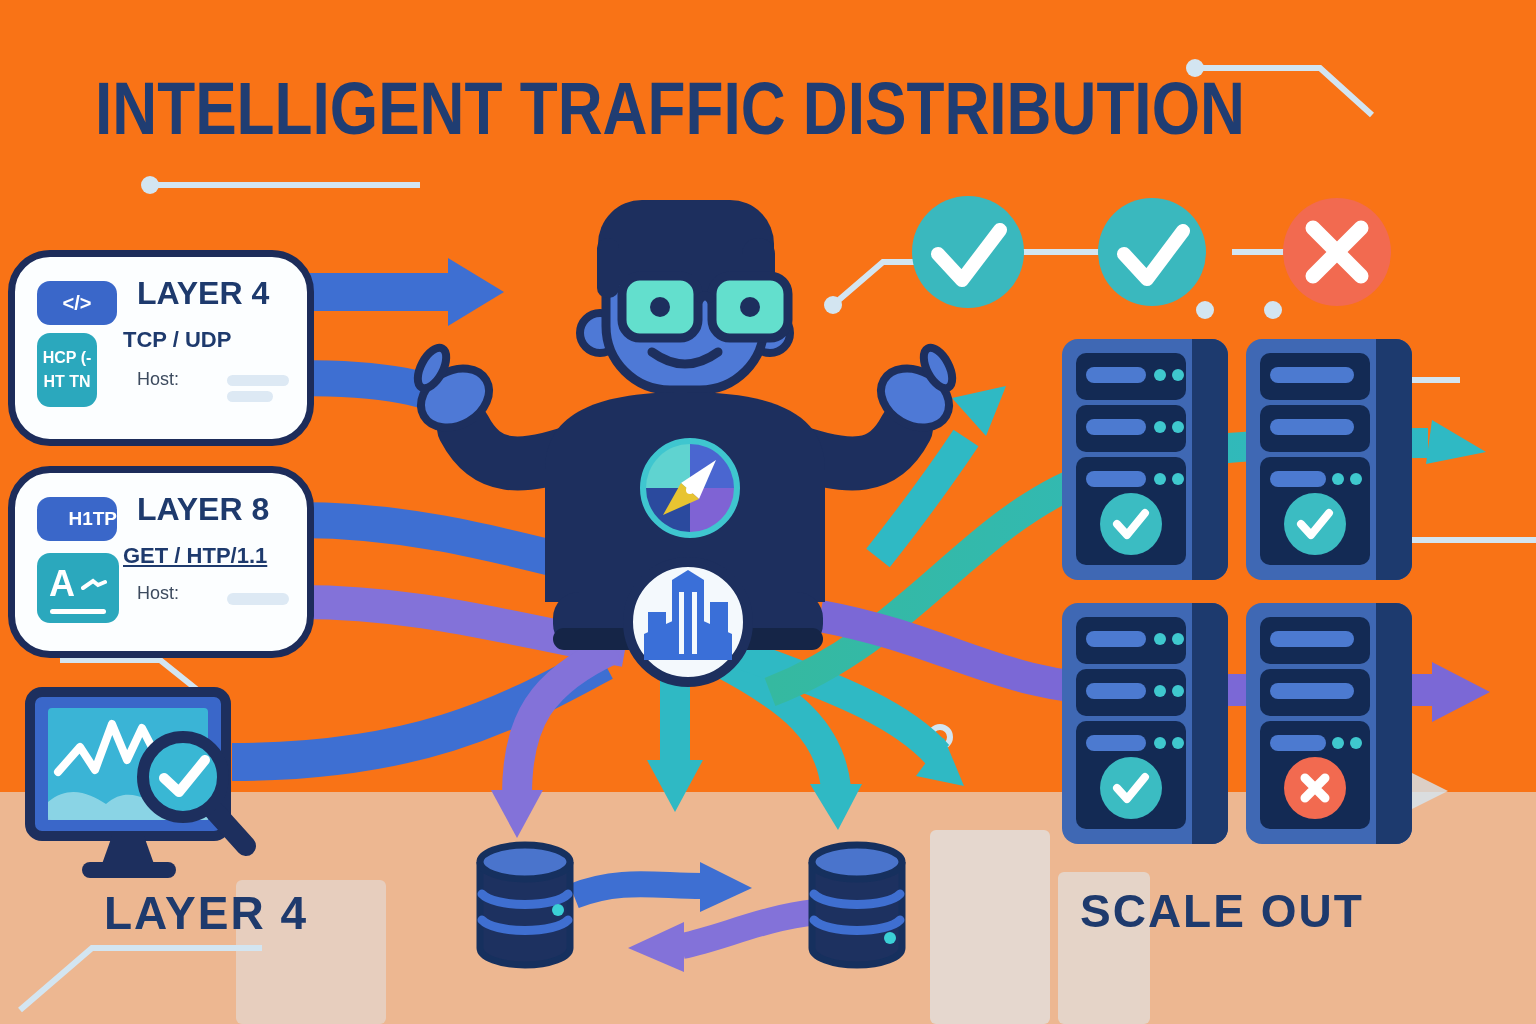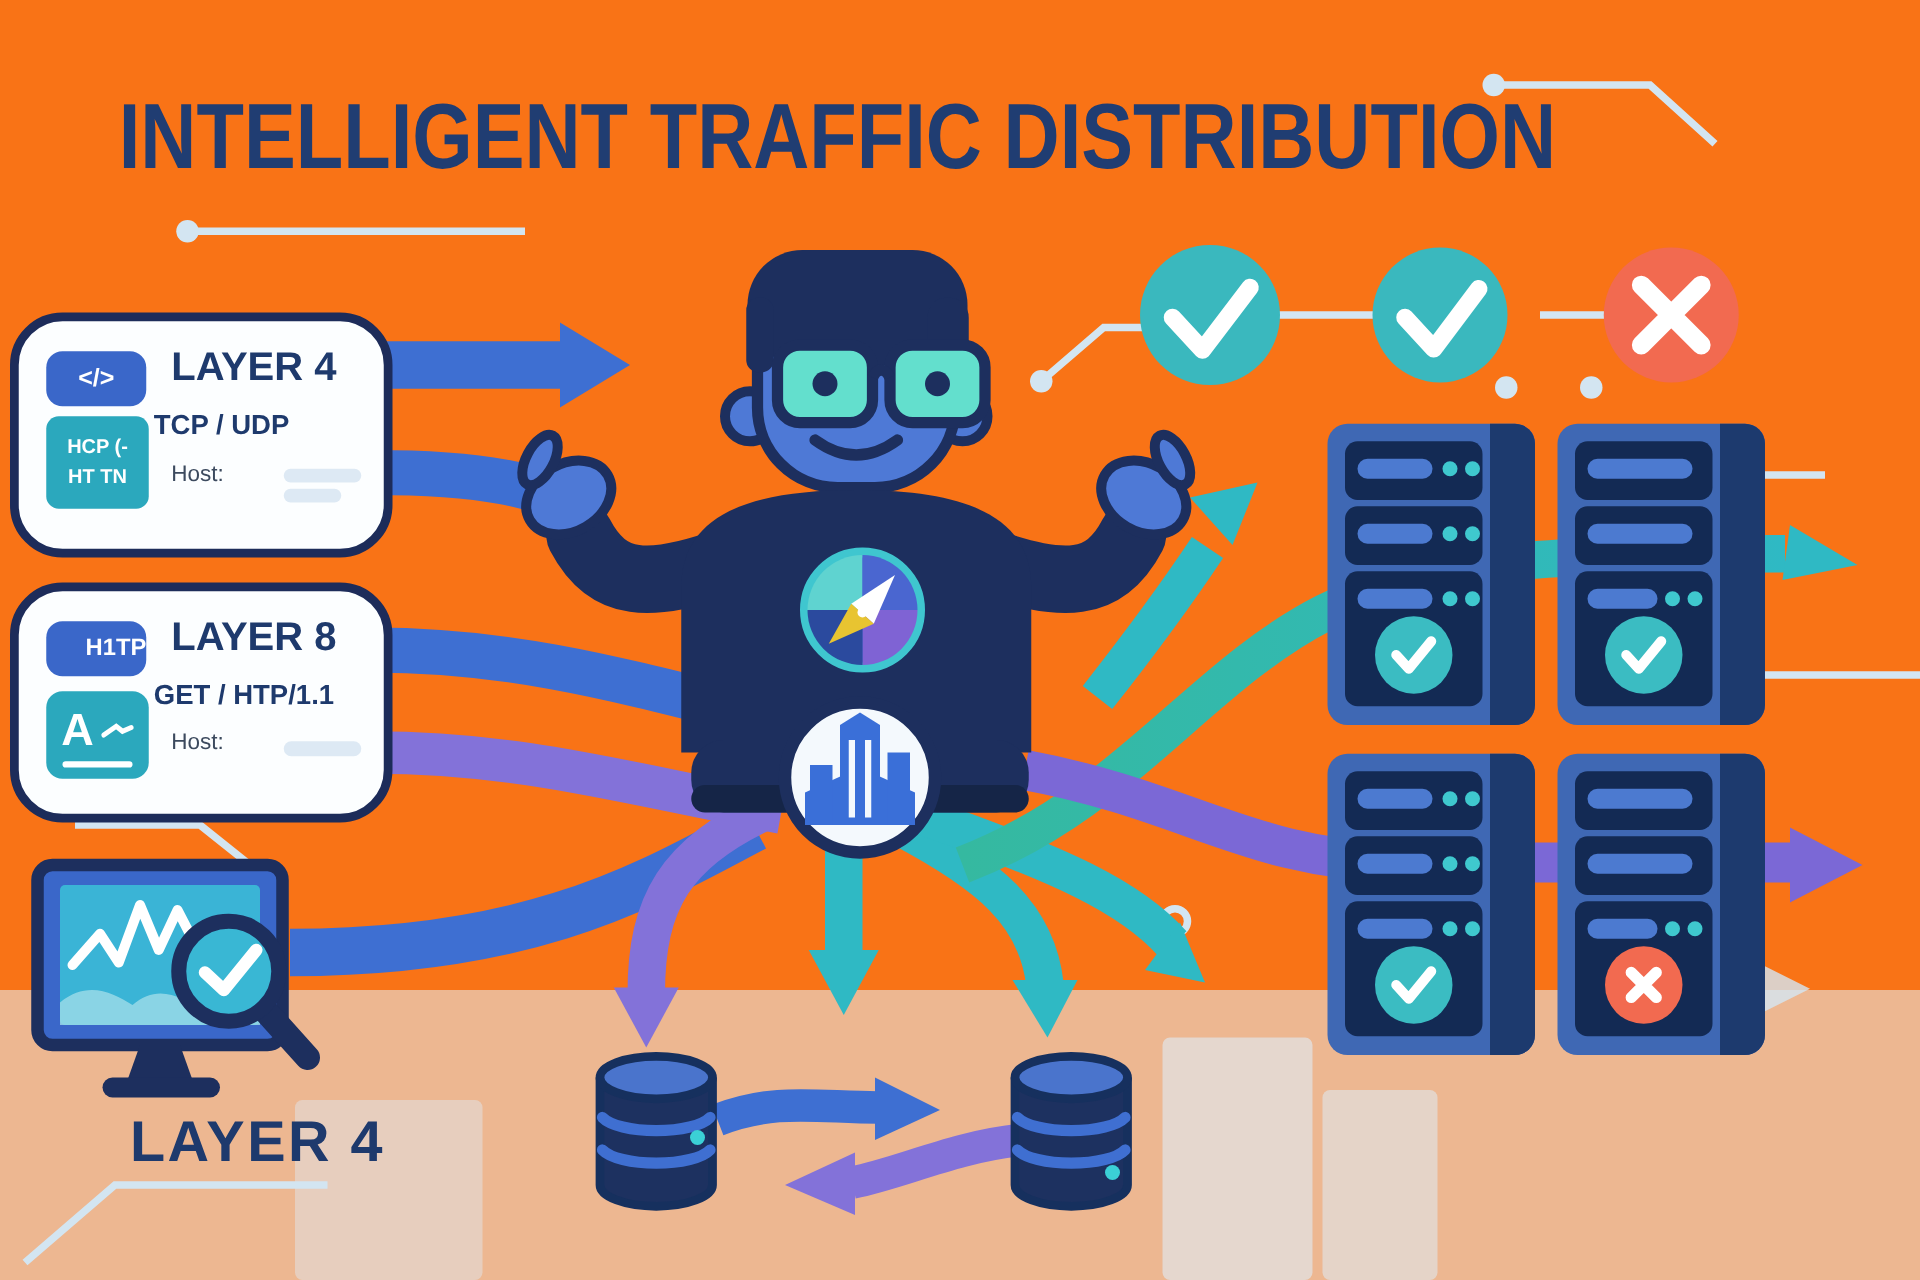--- a/index.html
+++ b/index.html
@@ -244,21 +244,21 @@
       <circle cx="890" cy="938" r="6" fill="#3bd0d6"></circle>
     </g>
   </svg>
 
   <div class="abs z3 title">INTELLIGENT TRAFFIC DISTRIBUTION</div>
 
   <div class="abs z3 card card-l4">
     <div class="tile tile-blue" style="left:22px;top:24px;width:80px;height:44px;font-size:20px;">
       <span>&lt;/&gt;</span>
     </div>
-    <div class="tile tile-teal" style="left:22px;top:76px;width:82px;height:74px;font-size:16px;line-height:1.5;border-radius:10px;">
+    <div class="tile tile-teal" style="left:22px;top:76px;width:60px;height:74px;font-size:16px;line-height:1.5;">
       <span>HCP (-</span>
       <span>HT TN</span>
     </div>
     <div class="card-head" style="top:18px;">LAYER 4</div>
     <div class="card-sub" style="top:70px;">TCP / UDP</div>
     <div class="card-host" style="top:112px;">Host:</div>
     <div class="ph-bar" style="left:212px;top:118px;width:62px;height:11px;"></div>
     <div class="ph-bar" style="left:212px;top:134px;width:46px;height:11px;"></div>
   </div>
 
@@ -269,21 +269,21 @@
     <div class="tile tile-teal" style="left:22px;top:80px;width:82px;height:70px;font-size:36px;">
       <span style="display:flex;align-items:center;gap:6px;">
         <span>A</span>
         <svg width="26" height="16">
           <path d="M2,12 L12,5 L17,9 L24,6" stroke="#ffffff" stroke-width="4" fill="none" stroke-linecap="round"></path>
         </svg>
       </span>
       <span style="display:block;width:56px;height:5px;background:#fff;border-radius:3px;margin-top:4px;"></span>
     </div>
     <div class="card-head" style="top:18px;">LAYER 8</div>
-    <div class="card-sub" style="top:70px;">GET / HTP/1.1</div>
+    <div class="card-sub" style="top:70px;text-decoration:underline;">GET / HTP/1.1</div>
     <div class="card-host" style="top:110px;">Host:</div>
     <div class="ph-bar" style="left:212px;top:120px;width:62px;height:12px;"></div>
   </div>
 
   <div class="abs z2 server" style="left:1062px;top:339px;">
     <div class="panel p1">
       <div class="bar" style="width:60px;"></div>
         <div class="dot" style="left:78px;"></div>
         <div class="dot" style="left:96px;"></div>
     </div>
@@ -359,14 +359,15 @@
         <div class="dot" style="left:90px;"></div>
       <div class="status st-cross">
         <svg width="34" height="34">
             <path d="M7,7 L27,27 M27,7 L7,27" stroke="#fff" stroke-width="9" fill="none" stroke-linecap="round"></path>
           </svg>
       </div>
     </div>
   </div>
 
   <div class="abs z3 caption cap-left">LAYER 4</div>
+  <div class="abs z3 caption cap-right">SCALE OUT</div>
 
 </div>
 
 </body></html>

